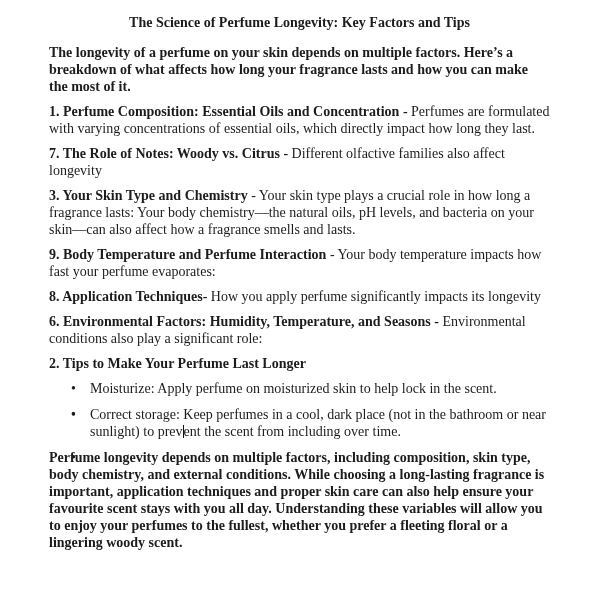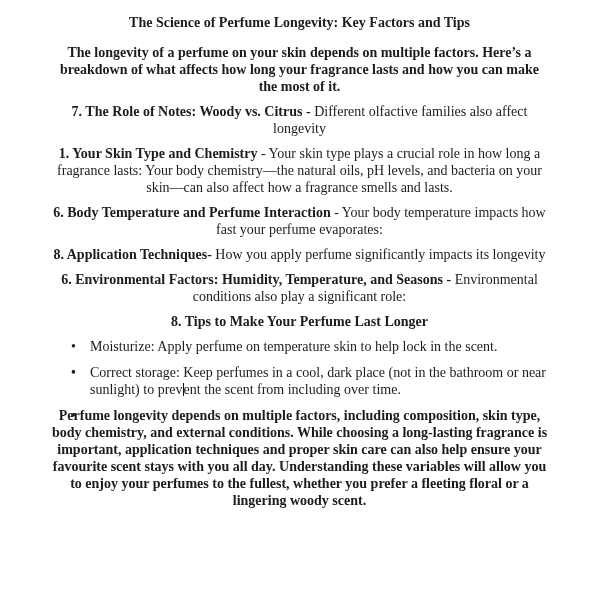--- a/index.html
+++ b/index.html
@@ -16,21 +16,21 @@
     font-size: 14px;
     line-height: 17px;
     color: #1c1c1c;
     overflow: hidden;
   }
   .title {
     font-weight: 700;
     text-align: center;
     margin: 0 0 13px 0;
   }
-  p { margin: 8px 0 8px 0; text-align: center; }
+  p { margin: 8px 0 8px 0; }
   .bold { font-weight: 700; }
   .section-label { font-weight: 700; }
   ul.tips {
     list-style: none;
     margin: 4px 0 8px 0;
     padding: 0;
   }
   ul.tips li {
     position: relative;
     padding-left: 41px;
@@ -53,35 +53,36 @@
 </style>
 </head>
 <body>
 
 <div class="page">
 
   <p class="title">The Science of Perfume Longevity: Key Factors and Tips</p>
 
   <p class="bold">The longevity of a perfume on your skin depends on multiple factors. Here’s a breakdown of what affects how long your fragrance lasts and how you can make the most of it.</p>
 
+  <p><span class="section-label">1. Perfume Composition: Essential Oils and Concentration - </span><span>Perfumes are formulated with varying concentrations of essential oils, which directly impact how long they last.</span></p>
 
   <p><span class="section-label">7. The Role of Notes: Woody vs. Citrus - </span><span>Different olfactive families also affect longevity</span></p>
 
-  <p><span class="section-label">1. Your Skin Type and Chemistry</span><span> - Your skin type plays a crucial role in how long a fragrance lasts: Your body chemistry—the natural oils, pH levels, and bacteria on your skin—can also affect how a fragrance smells and lasts.</span></p>
+  <p><span class="section-label">3. Your Skin Type and Chemistry</span><span> - Your skin type plays a crucial role in how long a fragrance lasts: Your body chemistry—the natural oils, pH levels, and bacteria on your skin—can also affect how a fragrance smells and lasts.</span></p>
 
-  <p><span class="section-label">6. Body Temperature and Perfume Interaction</span><span> - Your body temperature impacts how fast your perfume evaporates:</span></p>
+  <p><span class="section-label">9. Body Temperature and Perfume Interaction</span><span> - Your body temperature impacts how fast your perfume evaporates:</span></p>
 
   <p><span class="section-label">8. Application Techniques-</span><span> How you apply perfume significantly impacts its longevity</span></p>
 
   <p><span class="section-label">6. Environmental Factors: Humidity, Temperature, and Seasons - </span><span>Environmental conditions also play a significant role:</span></p>
 
-  <p class="bold">8. Tips to Make Your Perfume Last Longer</p>
+  <p class="bold">2. Tips to Make Your Perfume Last Longer</p>
 
   <ul class="tips">
-    <li><span class="bullet">•</span><span>Moisturize: Apply perfume on temperature skin to help lock in the scent.</span></li>
+    <li><span class="bullet">•</span><span>Moisturize: Apply perfume on moisturized skin to help lock in the scent.</span></li>
     <li><span class="bullet">•</span></li>
     <li><span class="bullet">•</span><span>Correct storage: Keep perfumes in a cool, dark place (not in the bathroom or near sunlight) to prev</span><span class="caret"></span><span>ent the scent from including over time.</span></li>
     <li><span class="bullet">•</span></li>
   </ul>
 
   <p class="bold">Perfume longevity depends on multiple factors, including composition, skin type, body chemistry, and external conditions. While choosing a long-lasting fragrance is important, application techniques and proper skin care can also help ensure your favourite scent stays with you all day. Understanding these variables will allow you to enjoy your perfumes to the fullest, whether you prefer a fleeting floral or a lingering woody scent.</p>
 
 </div>
 
 </body></html>

